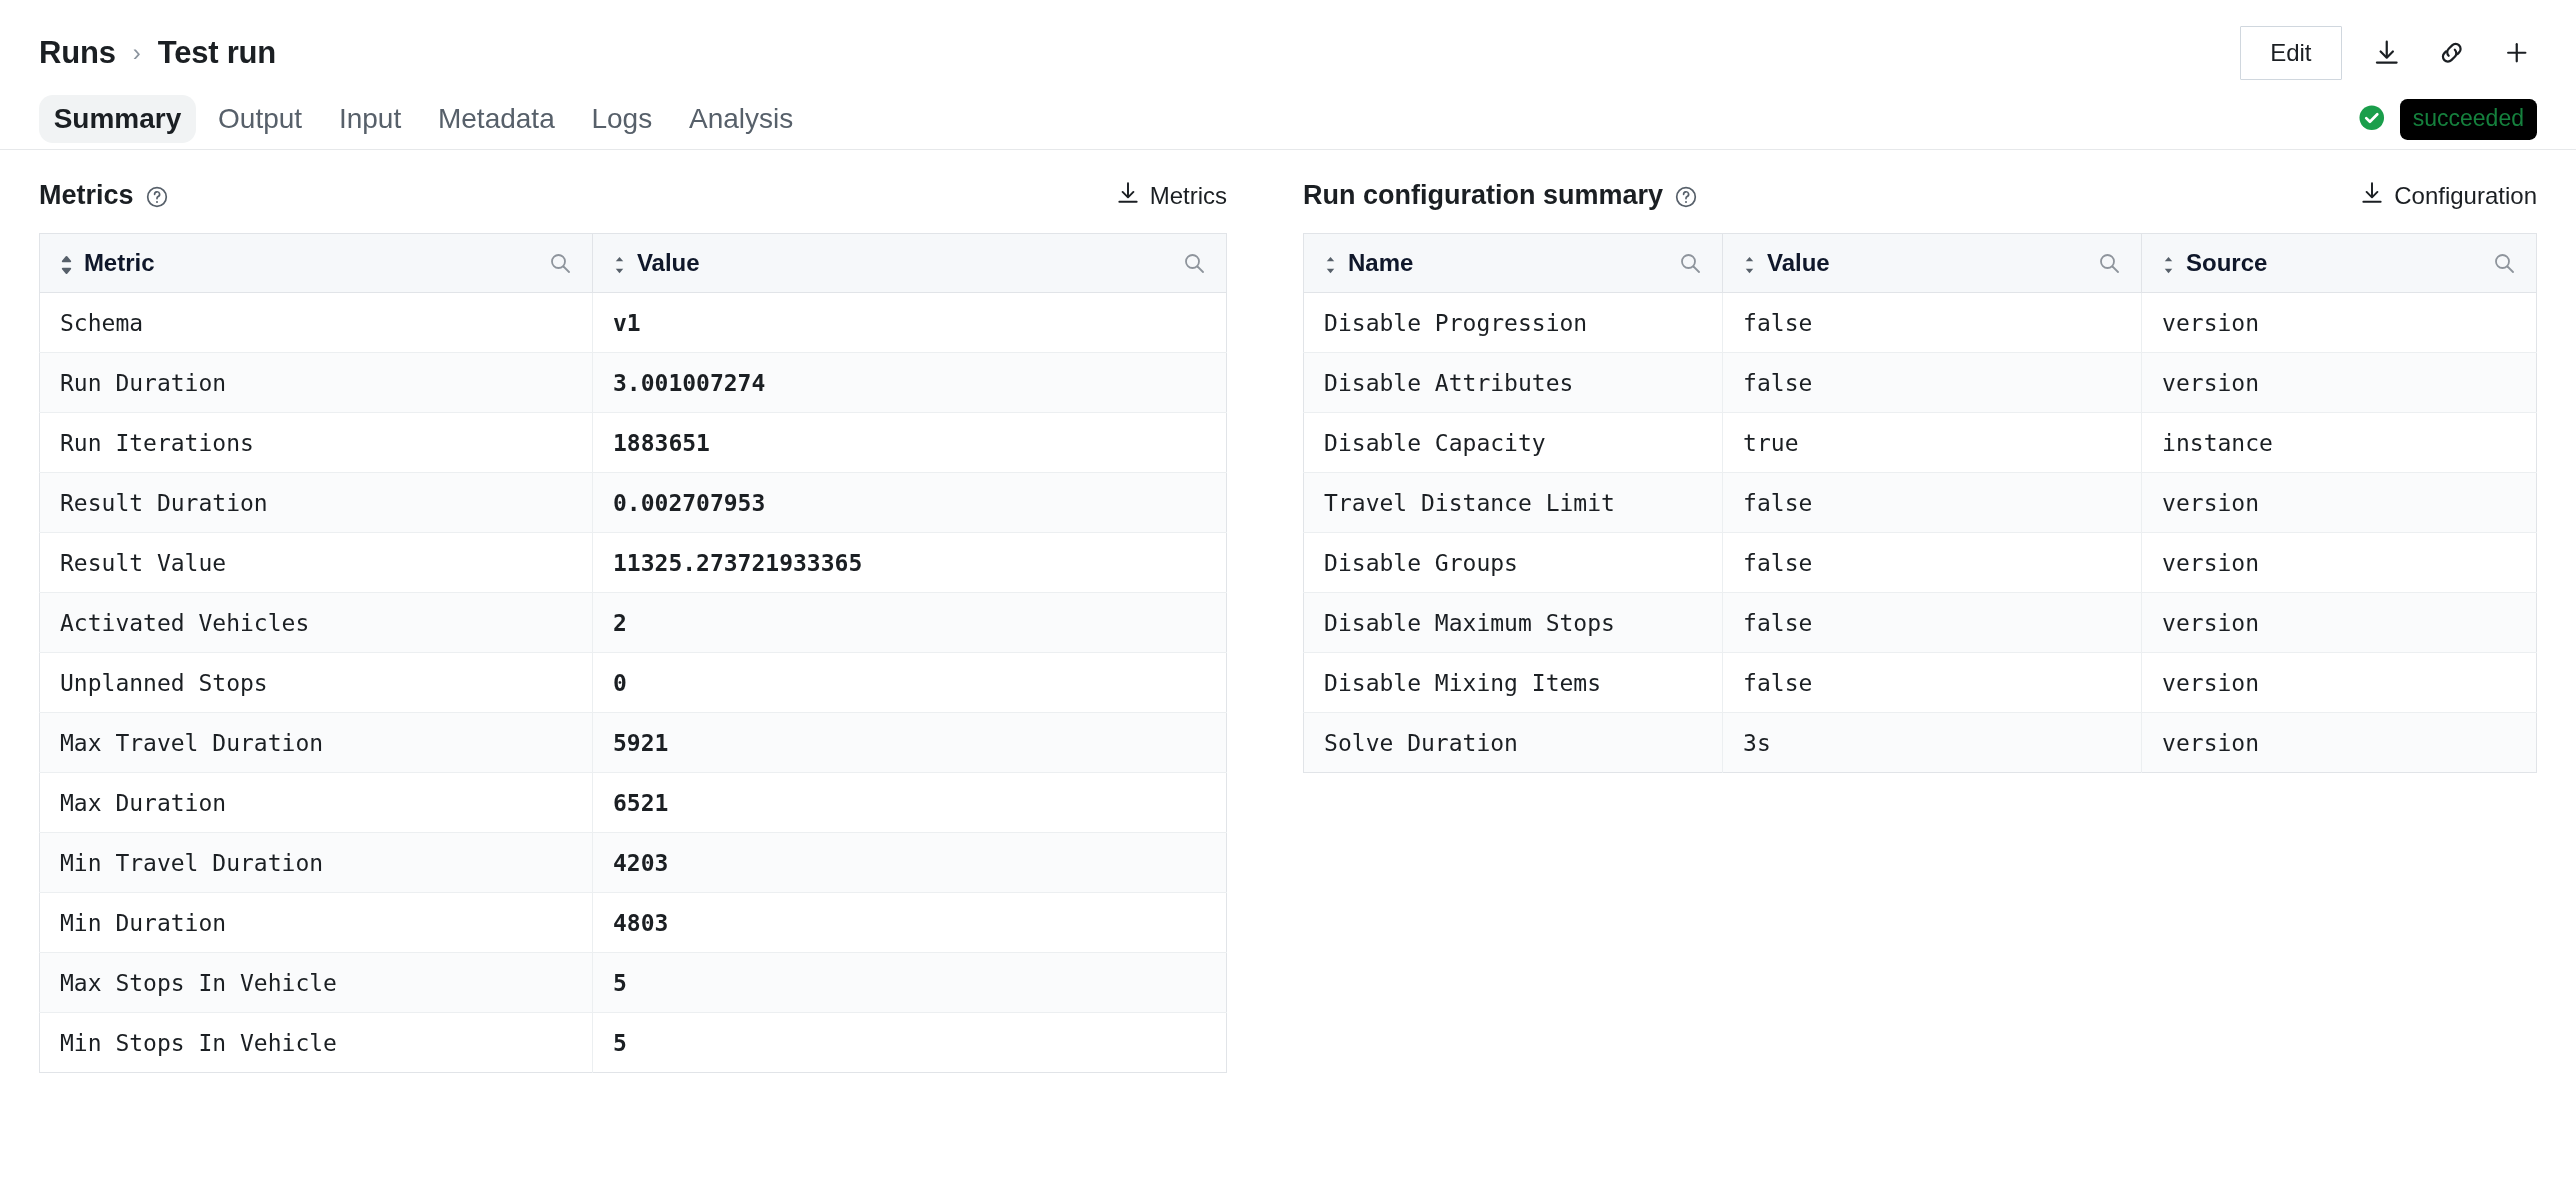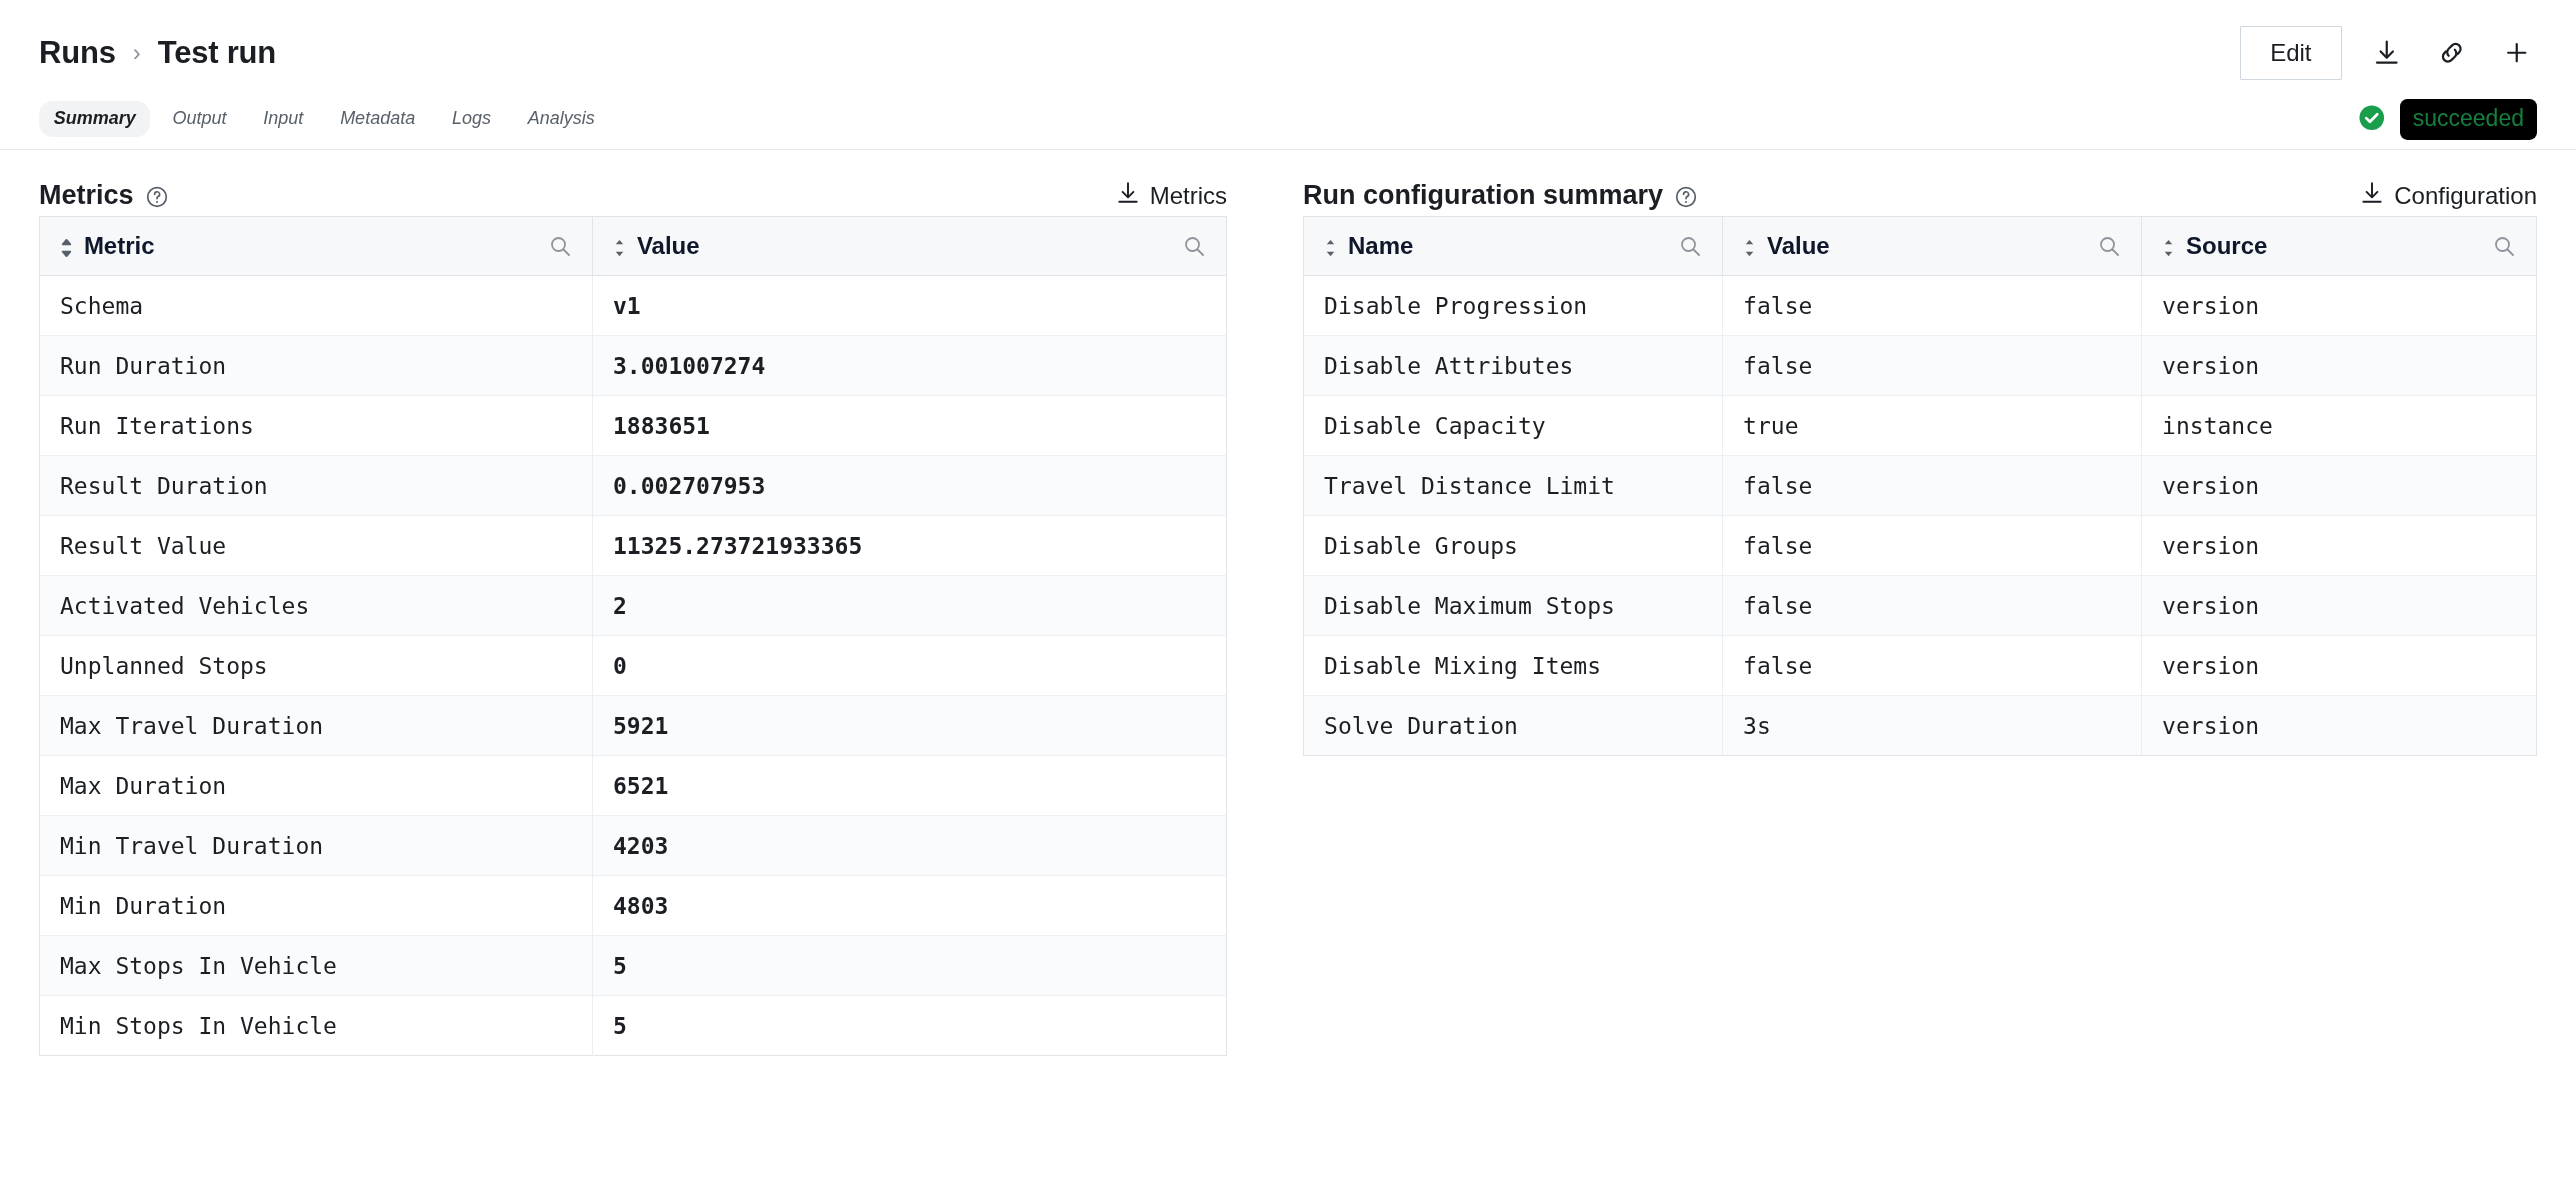--- a/index.html
+++ b/index.html
@@ -39,41 +39,41 @@
   .icon-btn svg { display: block; }
 
   
   .tabbar {
     display: flex; align-items: center; justify-content: space-between;
     padding: 0 39px; border-bottom: 0.9px solid #e6e8ea;
     height: 61px;
   }
   .tabs { display: flex; align-items: center; gap: 7.4px; }
   .tab {
-    font-size: 18px; color: #57606a; padding: 7.4px 14.7px; border-radius: 14px;
-    cursor: pointer; line-height: 1.2; font-style: italic;
+    font-size: 28px; color: #57606a; padding: 7.4px 14.7px; border-radius: 14px;
+    cursor: pointer; line-height: 1.2;
   }
   .tab.active { color: #1b1f23; font-weight: 700; background: #f1f3f4; }
 
   .status-wrap { display: flex; align-items: center; gap: 13px; }
   .status-badge {
     background: #000000; color: #15803d; border-radius: 7.4px;
     font-size: 23px; padding: 5.5px 13px; line-height: 1.3;
   }
 
   
   .content {
     display: flex; gap: 76px; padding: 26px 39px 0 39px;
   }
   .col-left { width: 1193px; }
   .col-right { width: 1239px; }
 
   .section-head {
     display: flex; justify-content: space-between;
-    margin-bottom: 1px; height: 39px;
+    margin-bottom: 18px; height: 39px;
   }
   .section-title-wrap { display: flex; align-items: center; gap: 11px; }
   .section-title { font-size: 27px; font-weight: 700; color: #1b1f23; }
   .help-icon { width: 22px; height: 22px; }
   .dl-link {
     display: flex; align-items: center; gap: 9.2px;
     font-size: 24px; color: #1b1f23; cursor: pointer;
   }
 
   

